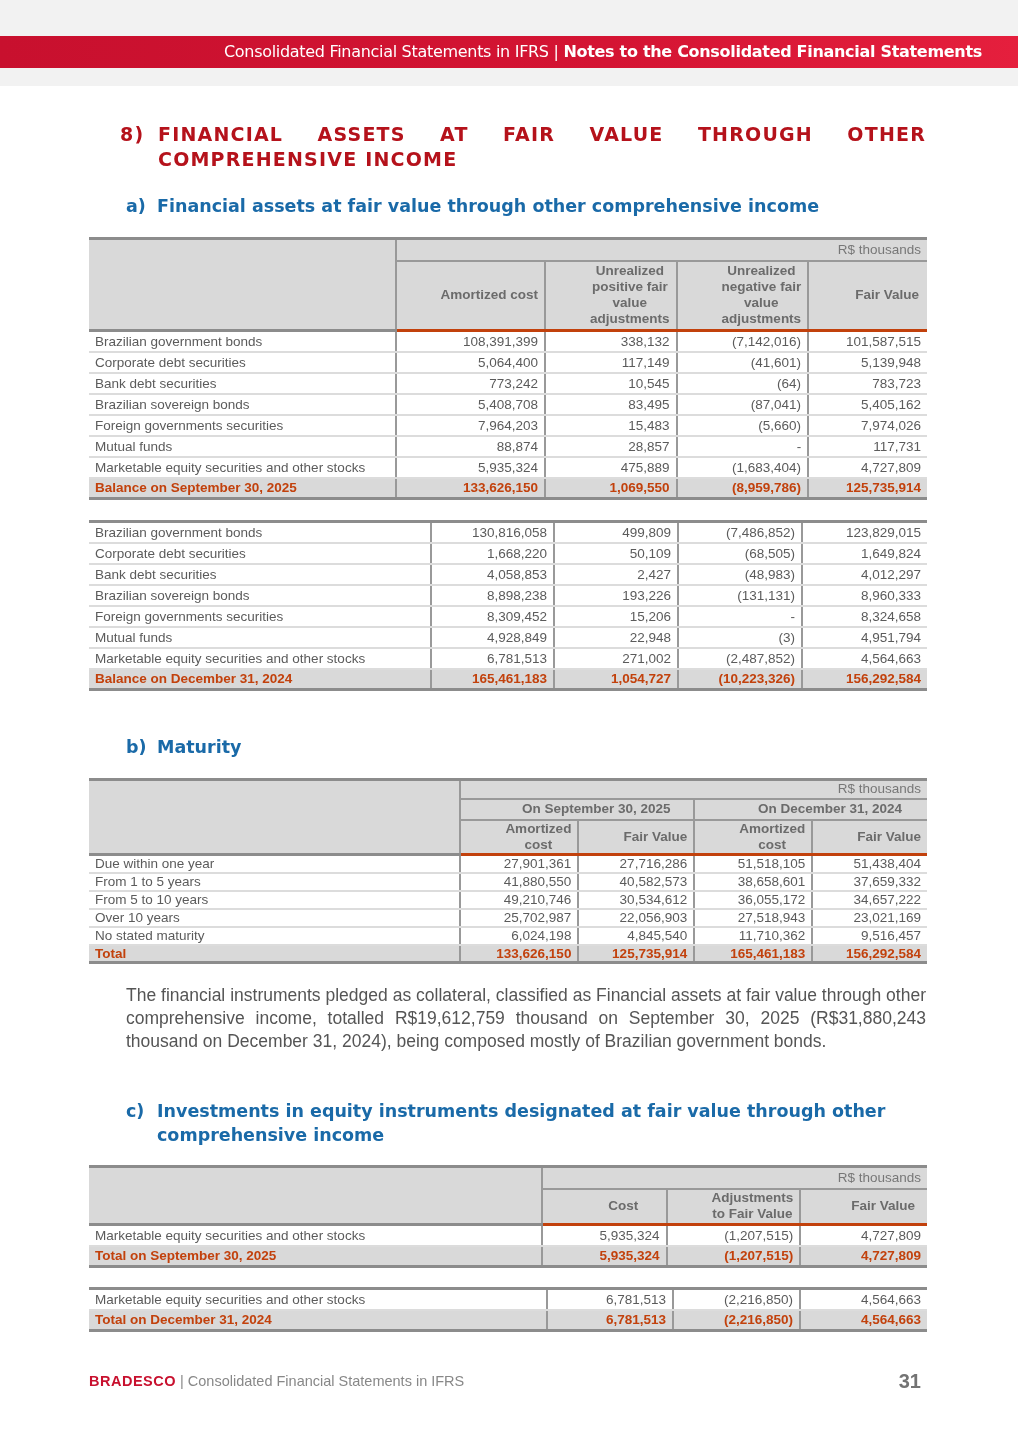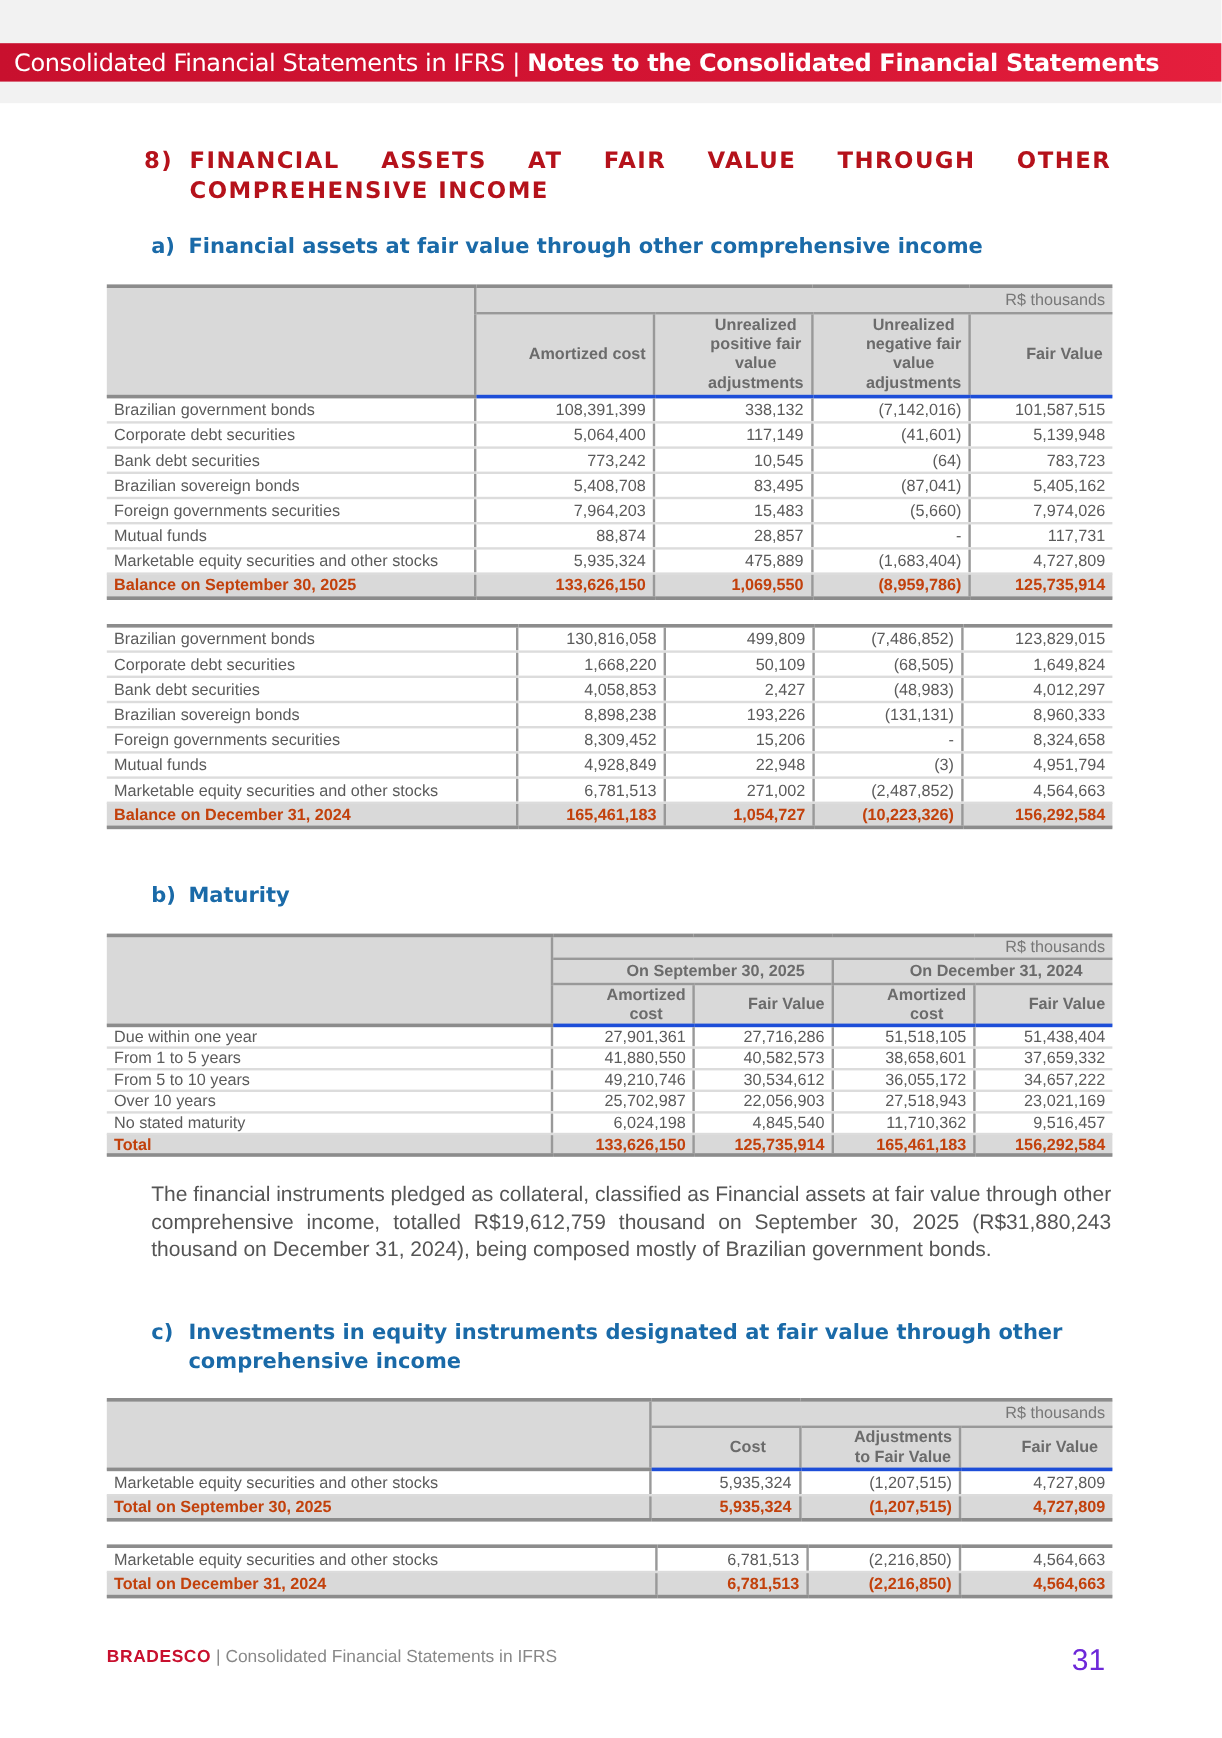--- a/index.html
+++ b/index.html
@@ -3,21 +3,21 @@
 <meta charset="utf-8">
 <style>
   * { box-sizing: border-box; margin: 0; padding: 0; }
   html, body { width: 1018px; height: 1448px; background: #ffffff; }
   body { font-family: "Liberation Sans", sans-serif; color: #555; position: relative; overflow: hidden; }
 
   .topband { position: absolute; left: 0; top: 0; width: 1018px; height: 86px; background: #f2f2f2; }
   .header-bar {
     position: absolute; left: 0; top: 36px; width: 1018px; height: 32px;
     background: linear-gradient(90deg, #c8102e 0%, #d41433 60%, #e51f3d 100%);
-    color: #fff; font-size: 20px; line-height: 32px; text-align: right; padding-right: 52px;
+    color: #fff; font-size: 16px; line-height: 32px; text-align: right; padding-right: 36px;
     font-family: "DejaVu Sans", sans-serif;
   }
   .header-bar .light { font-weight: normal; letter-spacing: -0.3px; }
   .header-bar .bold { font-weight: bold; letter-spacing: -0.3px; }
 
   .h-section { position: absolute; left: 120px; top: 122px; width: 806px; color: #b5121b; font-weight: bold; font-size: 19px; letter-spacing: 1.2px; line-height: 25px; font-family: "DejaVu Sans", sans-serif; }
   .h-section .num { position: absolute; left: 0; top: 0; }
   .h-section .txt { margin-left: 38px; text-align: justify; text-align-last: left; }
 
   .h-sub { position: absolute; color: #1a6aa8; font-weight: bold; font-size: 17.5px; line-height: 24px; font-family: "DejaVu Sans", sans-serif; }
@@ -29,27 +29,27 @@
   th { font-weight: bold; background: #d9d9d9; color: #6b6b6b; text-align: center; line-height: 16px; font-size: 13.5px; padding-left: 44px; }
   .lbl { text-align: left; }
   .num-cell { text-align: right; border-left: 2px solid #999; }
   .row td { border-bottom: 2px solid #dcdcdc; }
   .total td { background: #d9d9d9; font-weight: bold; color: #c2410c; border-top: 2px solid #8c8c8c; border-bottom: 3px solid #8c8c8c; }
   .thick-top { border-top: 3px solid #8c8c8c; }
   .unit { text-align: right; font-weight: normal; color: #777; }
   .hdr-empty { background: #d9d9d9; border-bottom: 3px solid #8c8c8c; }
   .vsep { border-left: 2px solid #999; }
   .hsep { border-top: 2px solid #999; }
-  .hdr-bottom { border-bottom: 3px solid #1d4ed8; }
+  .hdr-bottom { border-bottom: 3px solid #c2410c; }
 
   .para { position: absolute; left: 126px; top: 984px; width: 800px; font-size: 17.5px; line-height: 23px; color: #555; text-align: justify; font-family: "Liberation Sans", sans-serif; }
 
   .footer-left { position: absolute; left: 89px; top: 1373px; font-size: 14.5px; color: #888; }
   .footer-left .brand { color: #c8102e; font-weight: bold; letter-spacing: 0.5px; }
-  .footer-page { position: absolute; right: 97px; top: 1370px; font-size: 25px; font-weight: normal; color: #6d28d9; }
+  .footer-page { position: absolute; right: 97px; top: 1370px; font-size: 20px; font-weight: bold; color: #737373; }
 
   table.small td { height: 18px; font-size: 13.5px; }
   table.small td.num-cell { border-left: 2px solid #999; }
 </style>
 </head>
 <body>
 
 <div class="topband"></div>
 <div class="header-bar">
   <span class="light">Consolidated Financial Statements in IFRS</span><span class="light"> | </span><span class="bold">Notes to the Consolidated Financial Statements</span>

